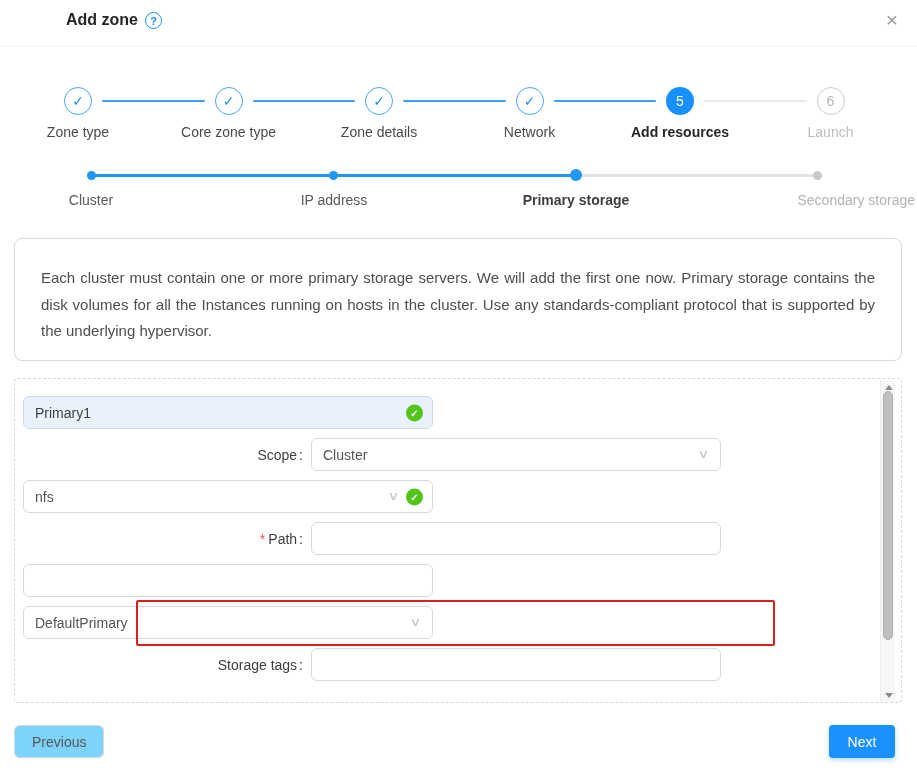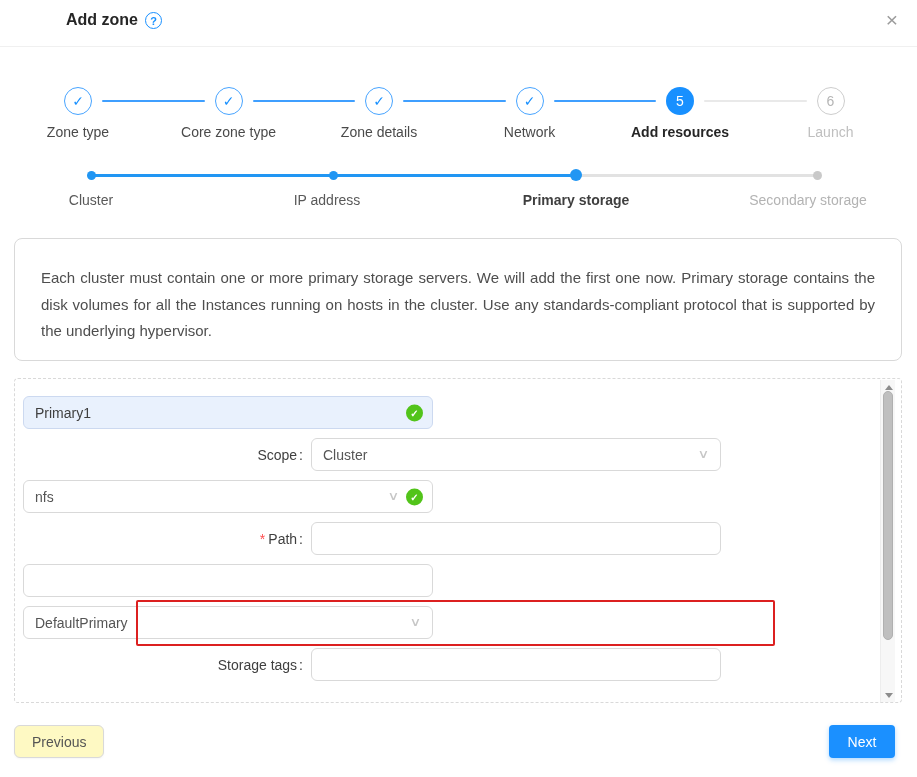--- a/index.html
+++ b/index.html
@@ -64,21 +64,21 @@
   .sbar-btn.up { top:0; }
   .sbar-btn.down { bottom:0; }
   .tri-up { width:0; height:0; border-left:4px solid transparent; border-right:4px solid transparent; border-bottom:5px solid #8c8c8c; }
   .tri-down { width:0; height:0; border-left:4px solid transparent; border-right:4px solid transparent; border-top:5px solid #8c8c8c; }
   .sbar-thumb { position:absolute; left:2px; top:11px; width:10px; height:249px; background:#bfbfbf; border-radius:5px; border:1px solid #b0b0b0; cursor:pointer; }
 
   
   .annot { position:absolute; left:136px; top:600px; width:639px; height:46px; border:2px solid #dc2020; border-radius:2px; pointer-events:none; }
 
   
-  .btn-prev { position:absolute; left:14px; top:725px; height:33px; padding:0 17px; background:#fef9c3; border:1px solid #d9d9d9; border-radius:6px; font-family:"Liberation Sans",sans-serif; font-size:14px; color:#555; cursor:pointer; box-shadow:0 1px 2px rgba(0,0,0,0.04); }
+  .btn-prev { position:absolute; left:14px; top:725px; height:33px; padding:0 17px; background:#7dd3fc; border:1px solid #d9d9d9; border-radius:6px; font-family:"Liberation Sans",sans-serif; font-size:14px; color:#555; cursor:pointer; box-shadow:0 1px 2px rgba(0,0,0,0.04); }
   .btn-next { position:absolute; right:22px; top:725px; height:33px; width:66px; background:#1b90ff; border:none; border-radius:4px; font-family:"Liberation Sans",sans-serif; font-size:14px; color:#fff; cursor:pointer; box-shadow:0 2px 5px rgba(24,144,255,0.35); }
 </style>
 </head>
 <body>
 
 <div id="app">
 
   <div class="hdr">
     <div class="hdr-title">
       <span>Add zone</span>
@@ -119,25 +119,25 @@
       </div>
     </div>
 
   <div class="substeps" id="substeps">
       <div class="sub-conn done" style="left: 91px; width: 242.5px;"></div>
       <div class="sub-conn done" style="left: 333.5px; width: 242.5px;"></div>
       <div class="sub-conn todo" style="left: 576px; width: 241.5px;"></div>
       <div class="sub-dot finished" style="left: 86.5px;"></div>
       <div class="sub-label finished" style="left: 1px;">Cluster</div>
       <div class="sub-dot finished" style="left: 329px;"></div>
-      <div class="sub-label finished" style="left: 237px;">IP address</div>
+      <div class="sub-label finished" style="left: 244px;">IP address</div>
       <div class="sub-dot current" style="left: 570px;"></div>
       <div class="sub-label current" style="left: 486px;">Primary storage</div>
       <div class="sub-dot waiting" style="left: 813px;"></div>
-      <div class="sub-label waiting" style="left: 718px;">Secondary storage</div>
+      <div class="sub-label waiting" style="left: 735px; text-align: right;">Secondary storage</div>
     </div>
 
   <div class="infobox">
     <span>Each cluster must contain one or more primary storage servers. We will add the first one now. Primary storage contains the disk volumes for all the Instances running on hosts in the cluster. Use any standards-compliant protocol that is supported by the underlying hypervisor.</span>
   </div>
 
   <div class="formpanel">
     <div class="rows" id="formrows">
         <div class="frow">
           <div class="fcontrol hl">

